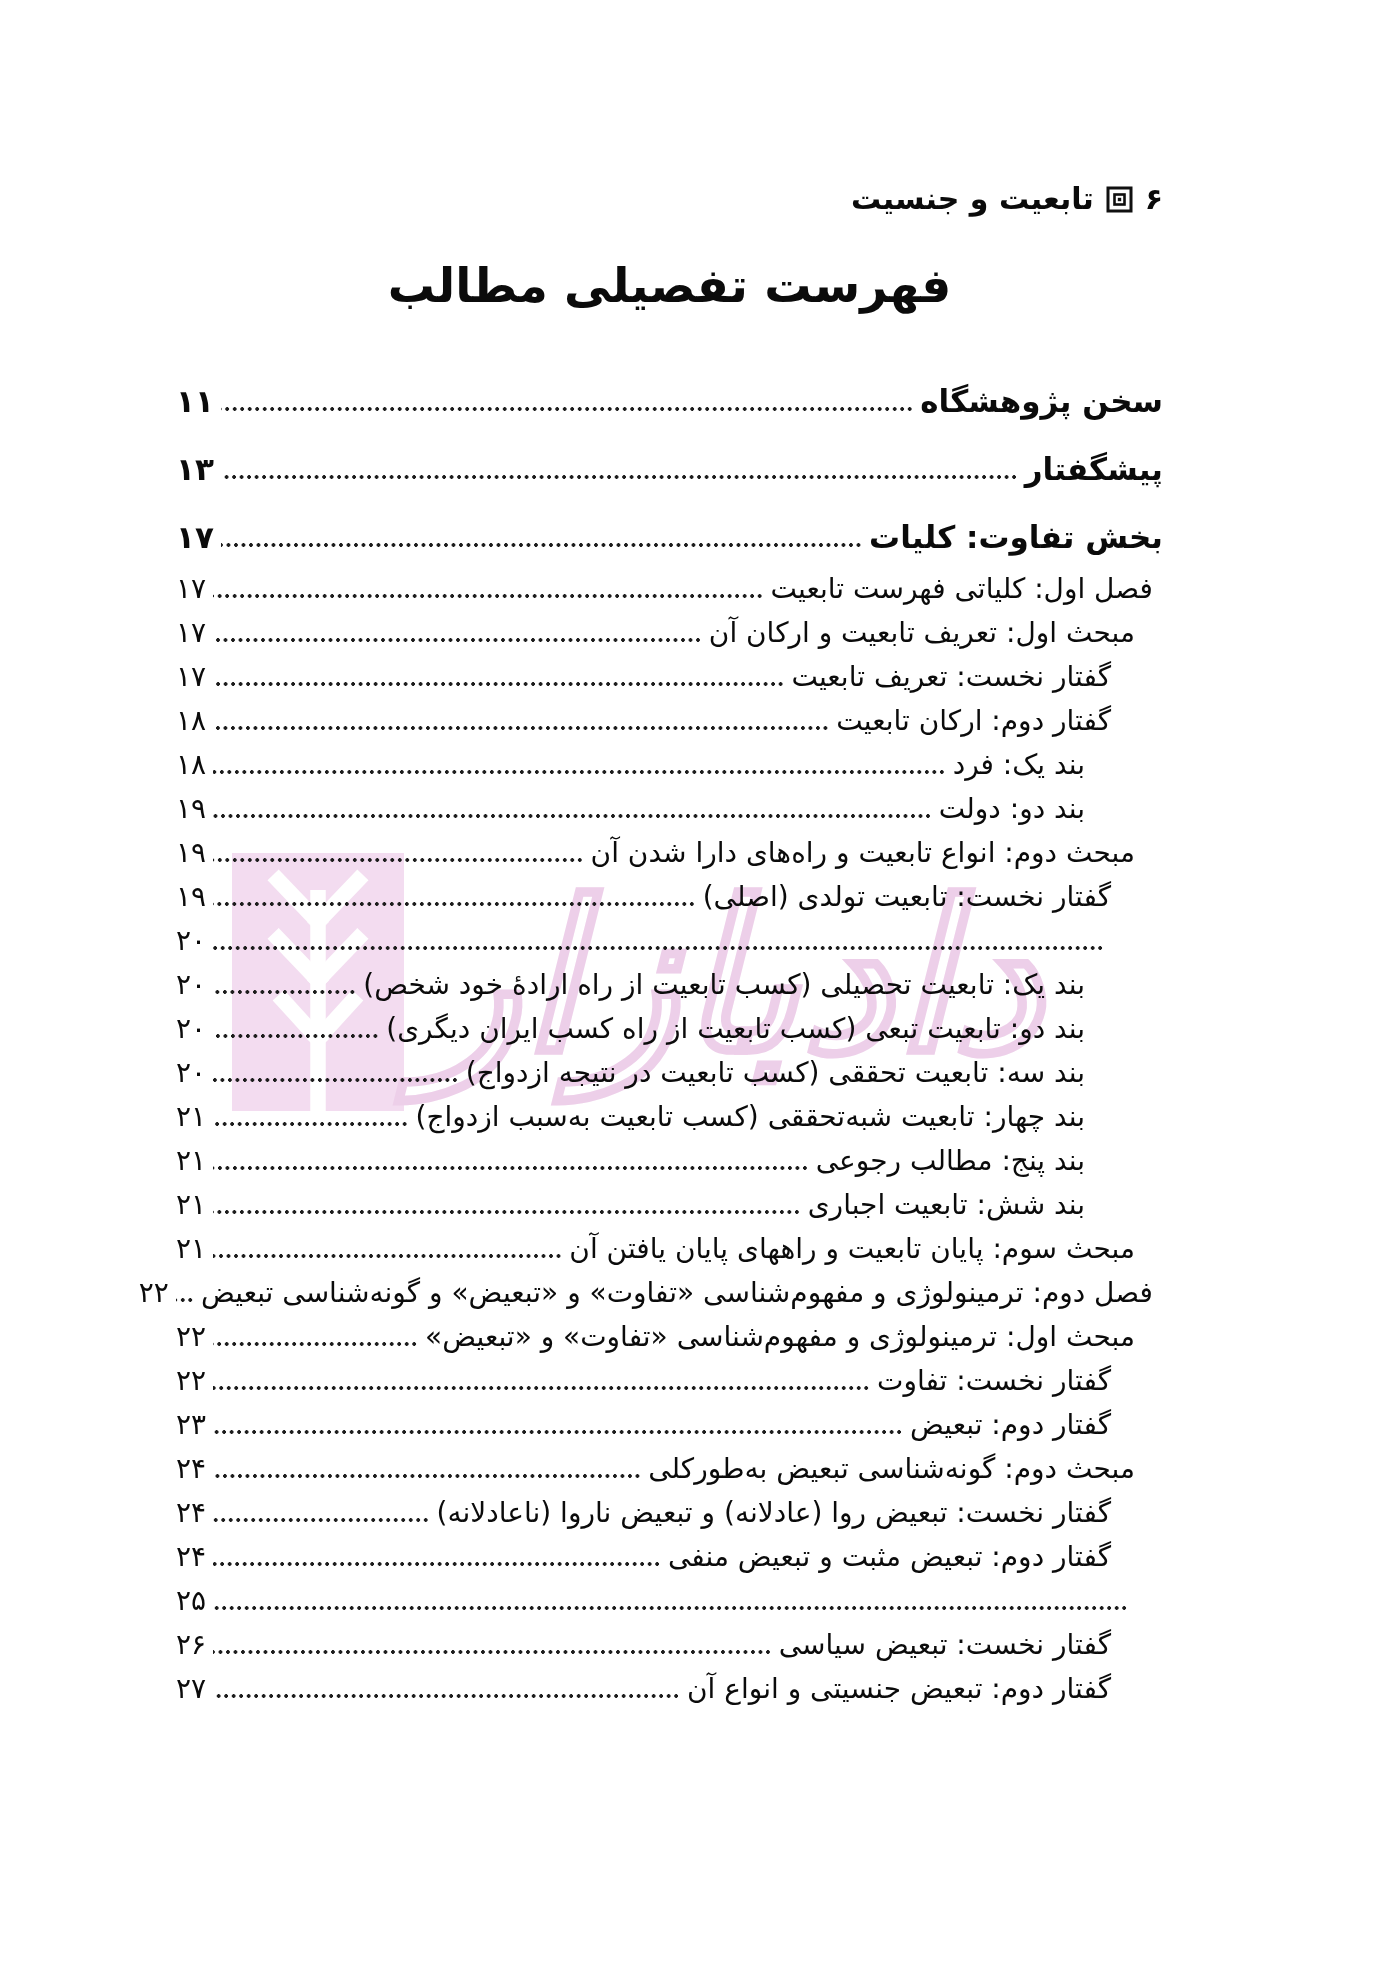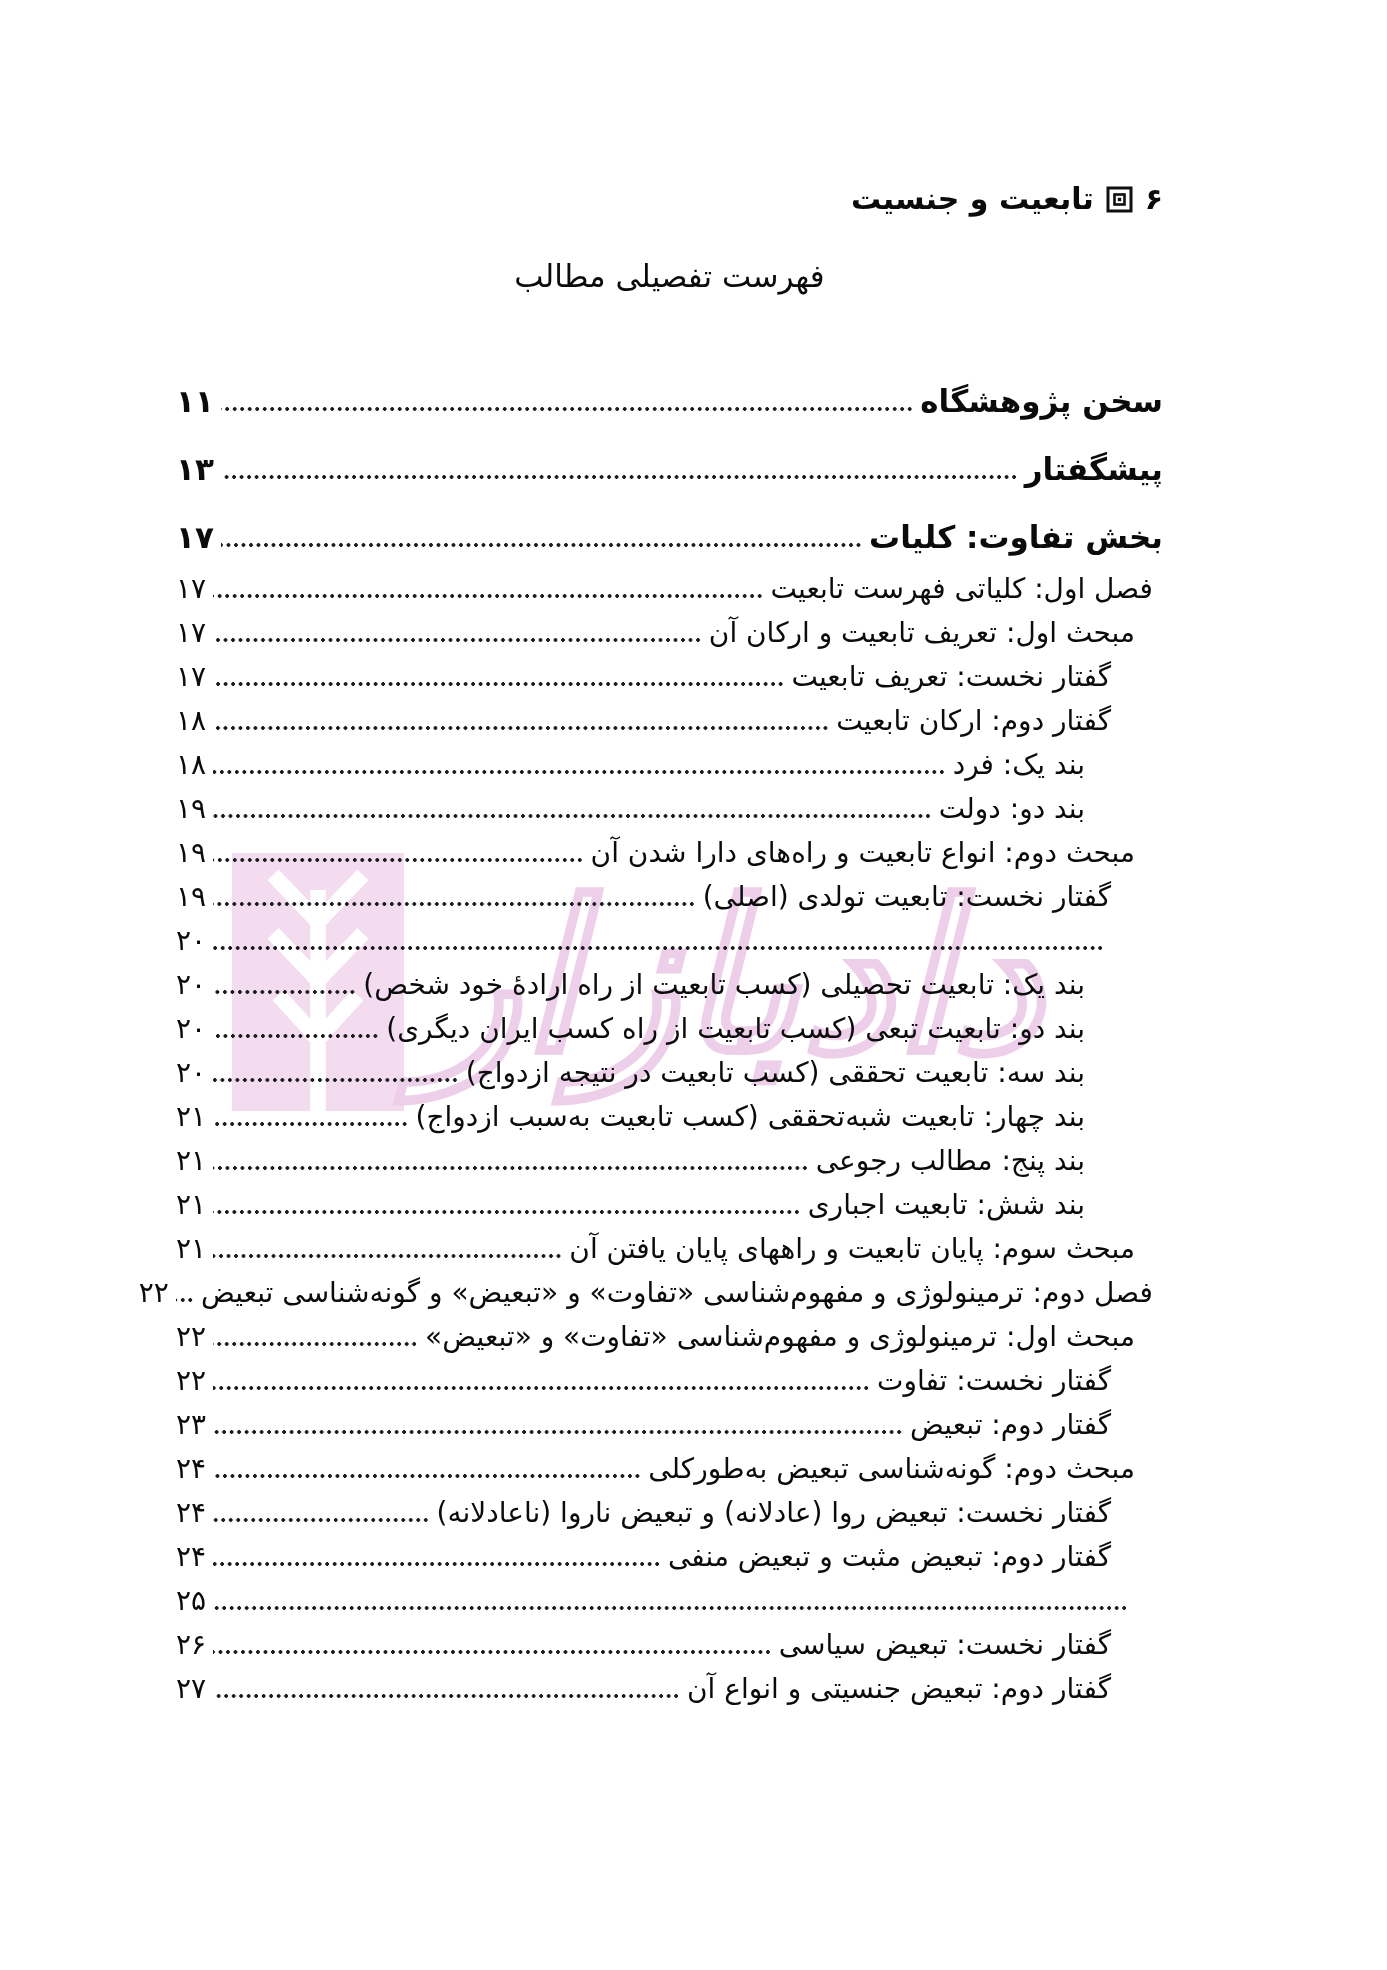--- a/index.html
+++ b/index.html
@@ -18,21 +18,21 @@
     position:absolute;top:184px;right:224px;
     display:flex;align-items:center;gap:12px;
     font-weight:700;font-size:30px;line-height:1;
     z-index:2;
   }
   .hdr-icon{display:inline-flex;align-items:center;justify-content:center;}
 
   
   .toc-title{
     position:absolute;top:258px;right:224px;left:176px;
-    text-align:center;font-size:31px;font-weight:400;line-height:1.2;
+    text-align:center;font-size:47px;font-weight:700;line-height:1.2;
     z-index:2;
   }
 
   
   .watermark{position:absolute;top:853px;left:228px;width:690px;height:258px;z-index:0;font-style:italic;}
   .wm-box{position:absolute;left:4px;top:0;width:172px;height:258px;background:#f3dcf0;}
   .wm-box svg{position:absolute;inset:0;width:100%;height:100%;}
   .wm-text{
     position:absolute;left:192px;top:50%;transform:translateY(-52%);
     font-size:208px;line-height:1;font-weight:700;

